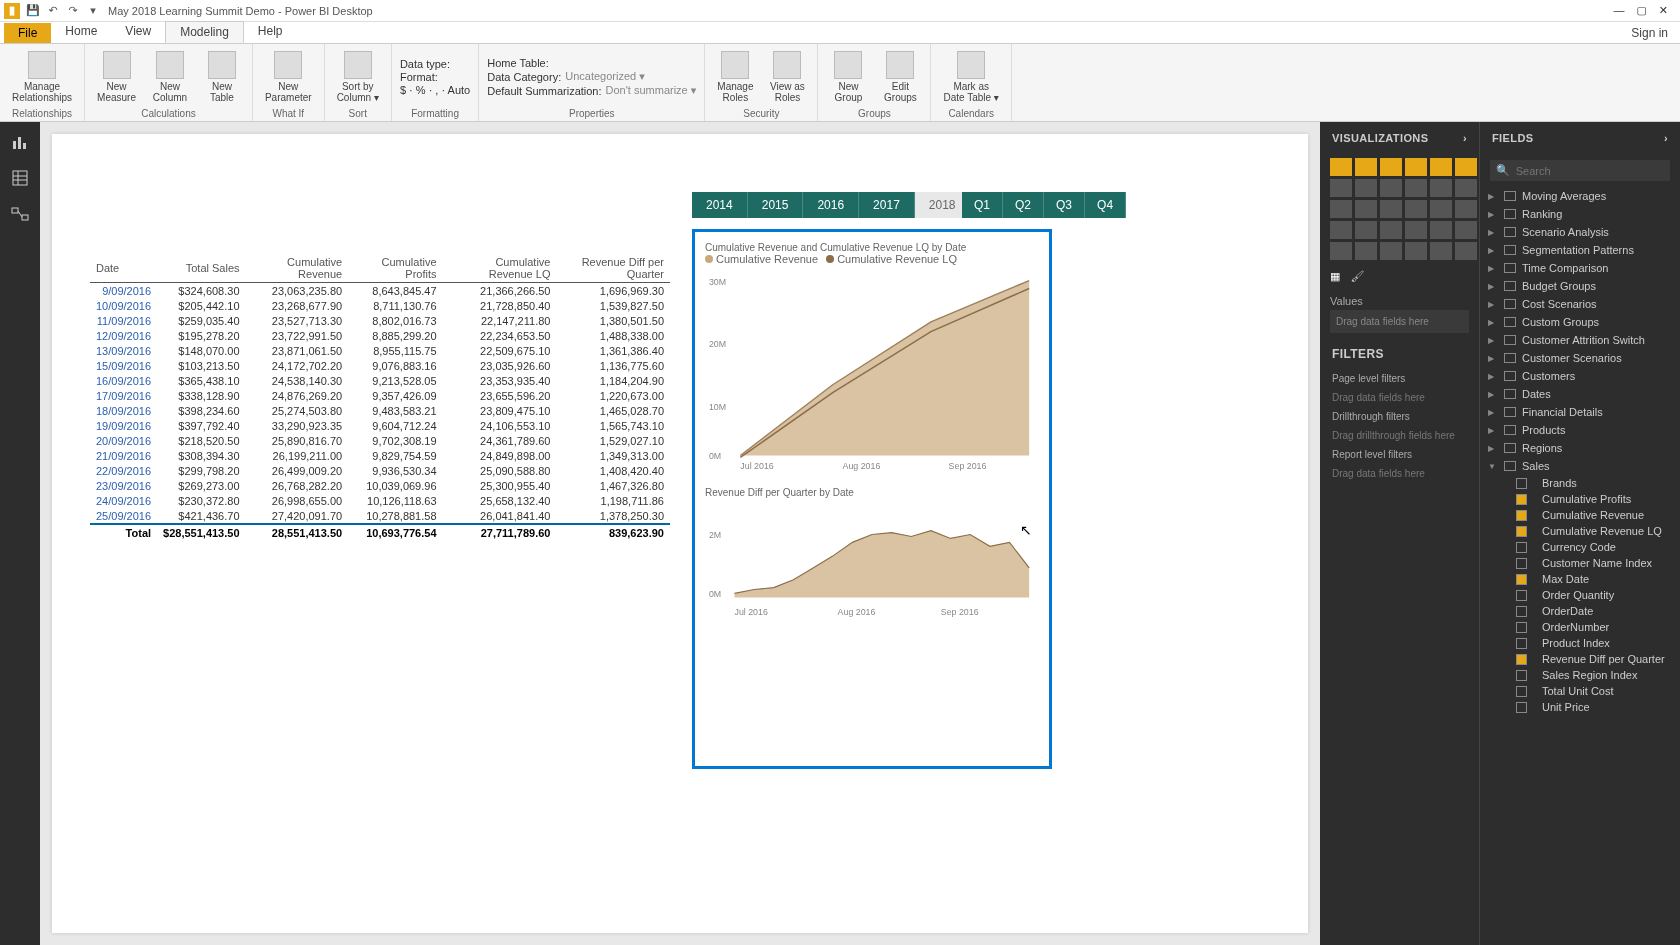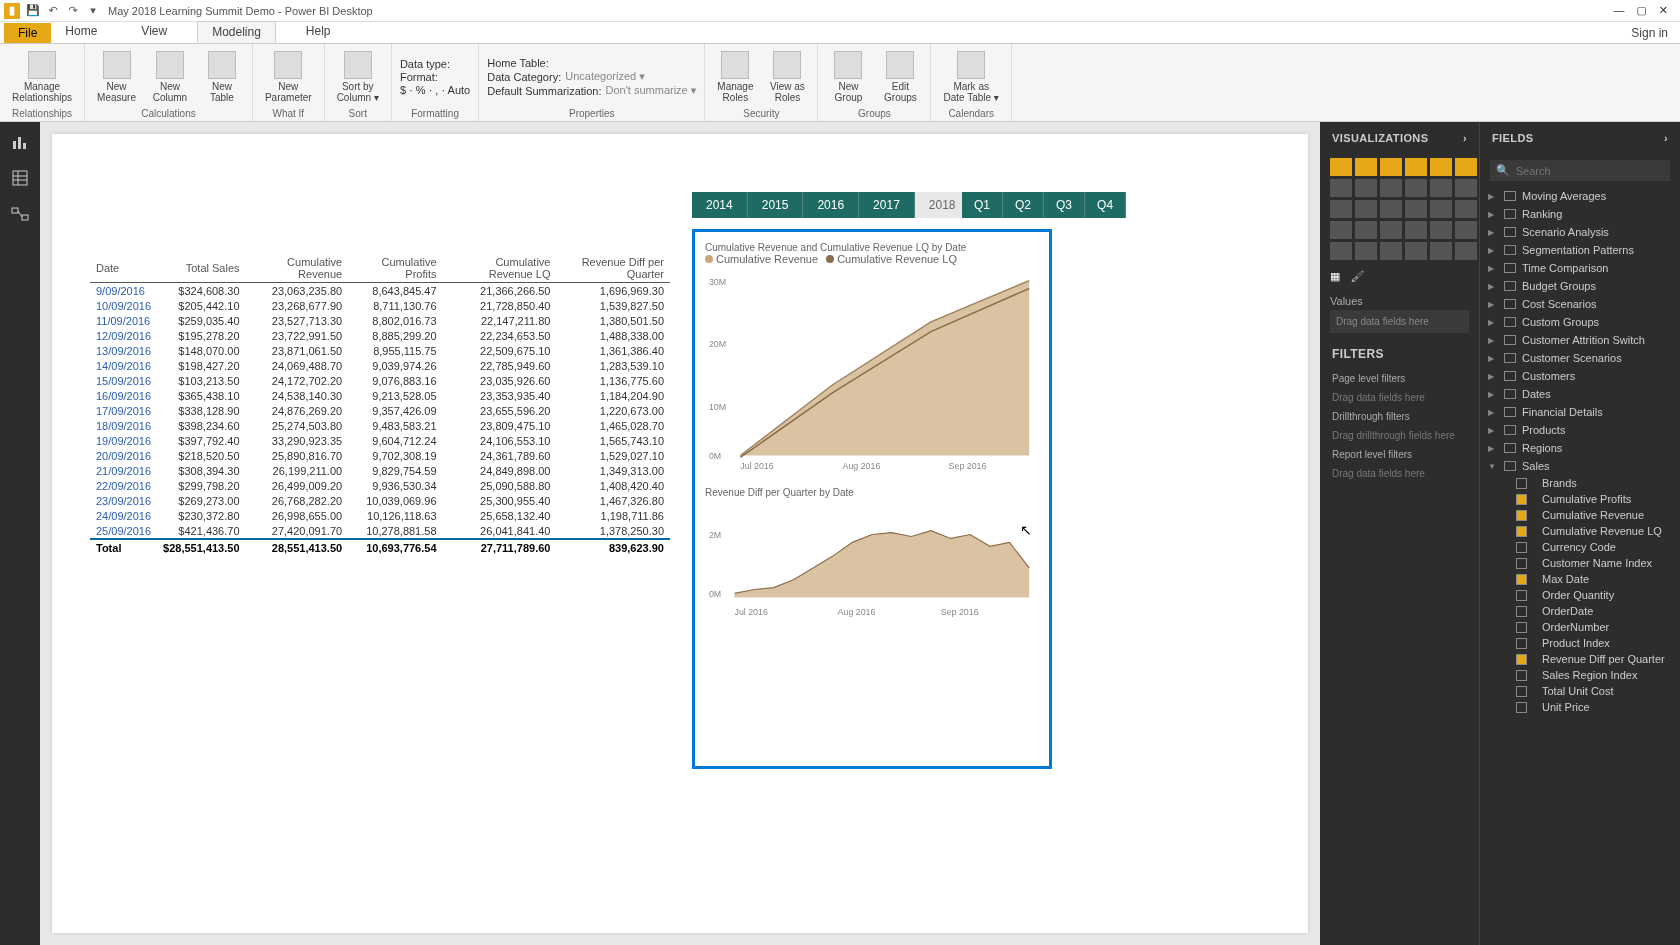--- a/index.html
+++ b/index.html
@@ -30,21 +30,21 @@
 .year-slicer{position:absolute;top:58px;left:640px;display:flex}
 .year-slicer .yb{padding:6px 14px;background:#1d6b62;color:#fff;font-size:12px;border-right:1px solid rgba(255,255,255,.2);cursor:pointer}
 .year-slicer .yb.off{background:#e8e8e8;color:#666}
 .q-slicer{position:absolute;top:58px;left:910px;display:flex}
 .q-slicer .qb{padding:6px 12px;background:#1d6b62;color:#fff;font-size:12px;border-right:1px solid rgba(255,255,255,.2);cursor:pointer}
 .datatable{position:absolute;top:120px;left:38px;width:580px}
 .datatable table{width:100%;border-collapse:collapse;font-size:11px}
 .datatable th{text-align:right;padding:2px 6px;color:#555;font-weight:400;border-bottom:1px solid #555}
 .datatable th:first-child{text-align:left}
 .datatable td{text-align:right;padding:1.5px 6px;color:#333}
-.datatable td:first-child{text-align:left;color:#2a5db0}
+.datatable td:first-child{text-align:right;color:#2a5db0}
 .datatable tr.total td{font-weight:700;border-top:2px solid #0369a1;color:#000}
 .chart-group{position:absolute;top:95px;left:640px;width:360px;height:540px;border:3px solid #0078d4;background:#fff}
 .chart1{padding:10px 10px 4px}
 .chart1 .ct{font-size:10px;color:#666}
 .chart1 .leg{font-size:9px;color:#666;}
 .chart1 .leg .d1{display:inline-block;width:8px;height:8px;background:#c9a97a;border-radius:50%;margin-right:3px}
 .chart1 .leg .d2{display:inline-block;width:8px;height:8px;background:#8c6d4a;border-radius:50%;margin:0 3px 0 8px}
 .chart1 svg{width:100%;height:210px}
 .chart2{padding:6px 10px}
 .chart2 .ct{font-size:10px;color:#666}
@@ -88,21 +88,21 @@
   <span class="title">May 2018 Learning Summit Demo - Power BI Desktop</span>
   <div class="winctrl">
     <span>—</span>
     <span>▢</span>
     <span>✕</span>
   </div>
 </div>
 
 <div class="tabs">
   <div class="filetab">File</div>
-  <div id="tabrow" style="display: flex; gap: 16px;">
+  <div id="tabrow" style="display: flex;">
       <div class="tab">Home</div>
       <div class="tab">View</div>
       <div class="tab active">Modeling</div>
       <div class="tab">Help</div>
     </div>
   <div class="signin">Sign in</div>
 </div>
 
 <div class="ribbon" id="ribbon">
     <div class="rgroup">
@@ -308,28 +308,20 @@
               <td>22,234,653.50</td>
               <td>1,488,338.00</td>
             </tr>
             <tr>
               <td>13/09/2016</td>
               <td>$148,070.00</td>
               <td>23,871,061.50</td>
               <td>8,955,115.75</td>
               <td>22,509,675.10</td>
               <td>1,361,386.40</td>
-            </tr>
-            <tr>
-              <td>14/09/2016</td>
-              <td>$198,427.20</td>
-              <td>24,069,488.70</td>
-              <td>9,039,974.26</td>
-              <td>22,785,949.60</td>
-              <td>1,283,539.10</td>
             </tr>
             <tr>
               <td>15/09/2016</td>
               <td>$103,213.50</td>
               <td>24,172,702.20</td>
               <td>9,076,883.16</td>
               <td>23,035,926.60</td>
               <td>1,136,775.60</td>
             </tr>
             <tr>

